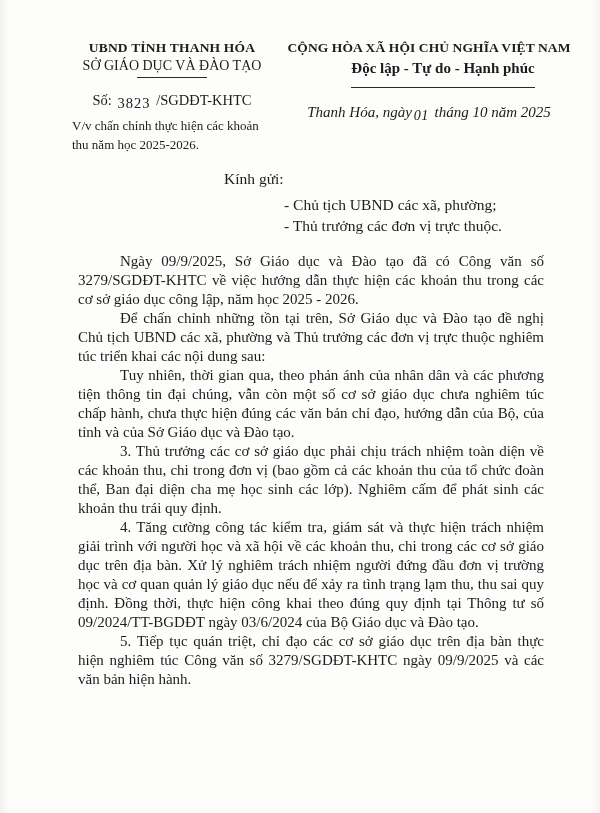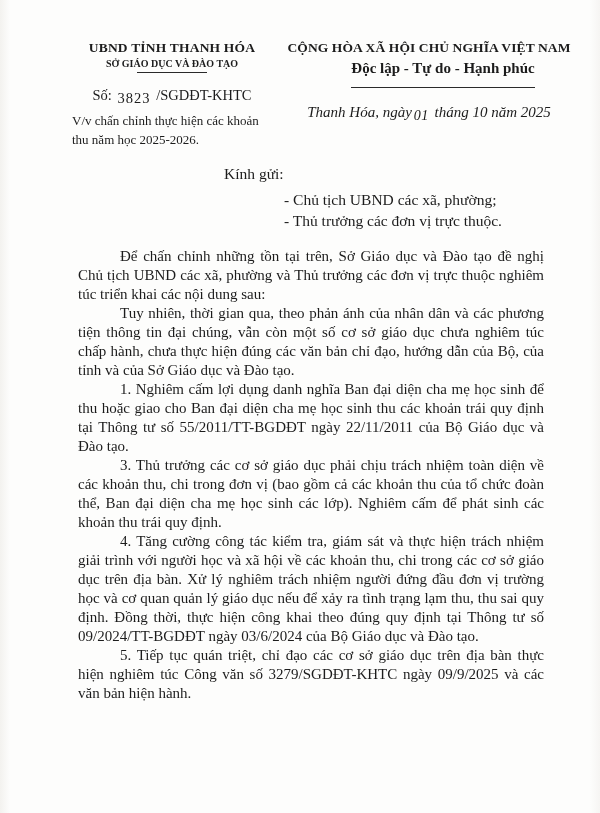--- a/index.html
+++ b/index.html
@@ -30,22 +30,22 @@
     text-align: center;
     padding-left: 8px;
   }
   .org-parent {
     font-size: 13.5px;
     font-weight: 700;
     letter-spacing: 0.2px;
     white-space: nowrap;
   }
   .org-name {
-    font-size: 10px;
-    font-weight: 700;
+    font-size: 14px;
+    font-weight: 400;
     margin-top: 2px;
     white-space: nowrap;
   }
   .rule {
     border: none;
     border-top: 1.5px solid #2a2a2a;
     width: 70px;
     margin: 3px auto 0 auto;
   }
   .doc-number {
@@ -146,21 +146,21 @@
 
   <section class="salutation">
     <div class="salutation-label">Kính gửi:</div>
     <div class="recipients">
       <div>- Chủ tịch UBND các xã, phường;</div>
       <div>- Thủ trưởng các đơn vị trực thuộc.</div>
     </div>
   </section>
 
   <main class="doc-body">
+    <p>Ngày 09/9/2025, Sở Giáo dục và Đào tạo đã có Công văn số 3279/SGDĐT-KHTC về việc hướng dẫn thực hiện các khoản thu trong các cơ sở giáo dục công lập, năm học 2025 - 2026.</p>
     <p>Để chấn chỉnh những tồn tại trên, Sở Giáo dục và Đào tạo đề nghị Chủ tịch UBND các xã, phường và Thủ trưởng các đơn vị trực thuộc nghiêm túc triển khai các nội dung sau:</p>
     <p>Tuy nhiên, thời gian qua, theo phản ánh của nhân dân và các phương tiện thông tin đại chúng, vẫn còn một số cơ sở giáo dục chưa nghiêm túc chấp hành, chưa thực hiện đúng các văn bản chỉ đạo, hướng dẫn của Bộ, của tỉnh và của Sở Giáo dục và Đào tạo.</p>
-    <p>1. Nghiêm cấm lợi dụng danh nghĩa Ban đại diện cha mẹ học sinh để thu hoặc giao cho Ban đại diện cha mẹ học sinh thu các khoản trái quy định tại Thông tư số 55/2011/TT-BGDĐT ngày 22/11/2011 của Bộ Giáo dục và Đào tạo.</p>
     <p>3. Thủ trưởng các cơ sở giáo dục phải chịu trách nhiệm toàn diện về các khoản thu, chi trong đơn vị (bao gồm cả các khoản thu của tổ chức đoàn thể, Ban đại diện cha mẹ học sinh các lớp). Nghiêm cấm để phát sinh các khoản thu trái quy định.</p>
     <p>4. Tăng cường công tác kiểm tra, giám sát và thực hiện trách nhiệm giải trình với người học và xã hội về các khoản thu, chi trong các cơ sở giáo dục trên địa bàn. Xử lý nghiêm trách nhiệm người đứng đầu đơn vị trường học và cơ quan quản lý giáo dục nếu để xảy ra tình trạng lạm thu, thu sai quy định. Đồng thời, thực hiện công khai theo đúng quy định tại Thông tư số 09/2024/TT-BGDĐT ngày 03/6/2024 của Bộ Giáo dục và Đào tạo.</p>
     <p>5. Tiếp tục quán triệt, chỉ đạo các cơ sở giáo dục trên địa bàn thực hiện nghiêm túc Công văn số 3279/SGDĐT-KHTC ngày 09/9/2025 và các văn bản hiện hành.</p>
   </main>
 
 </div>
 
 </body></html>

